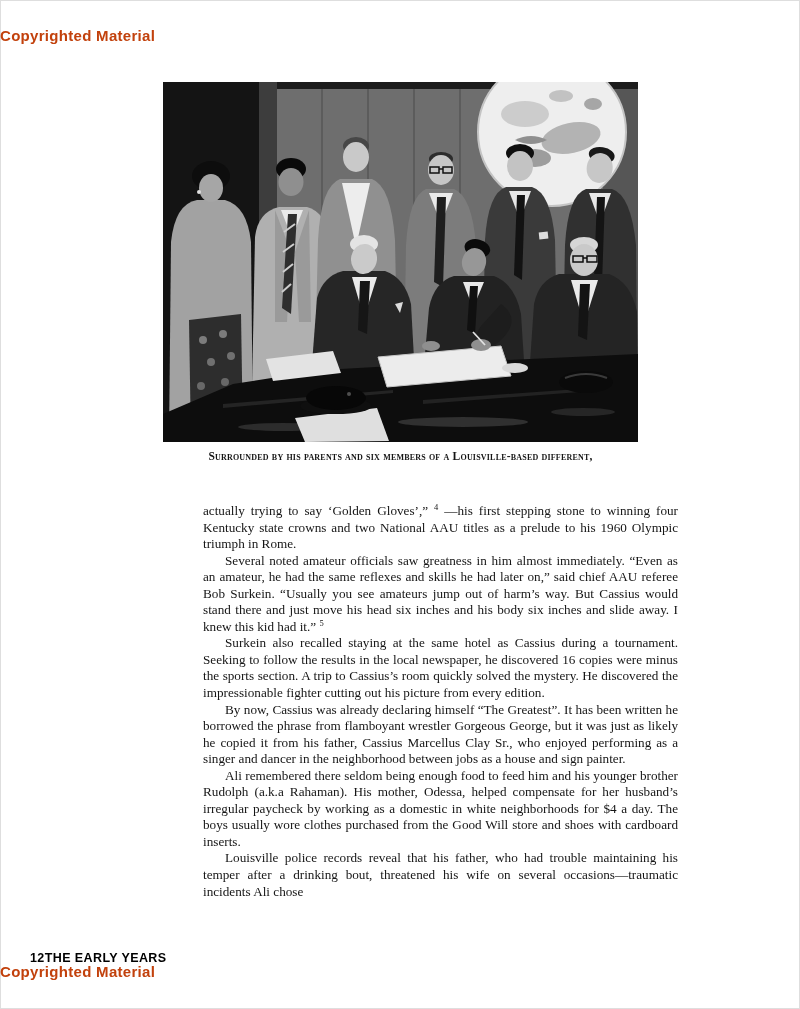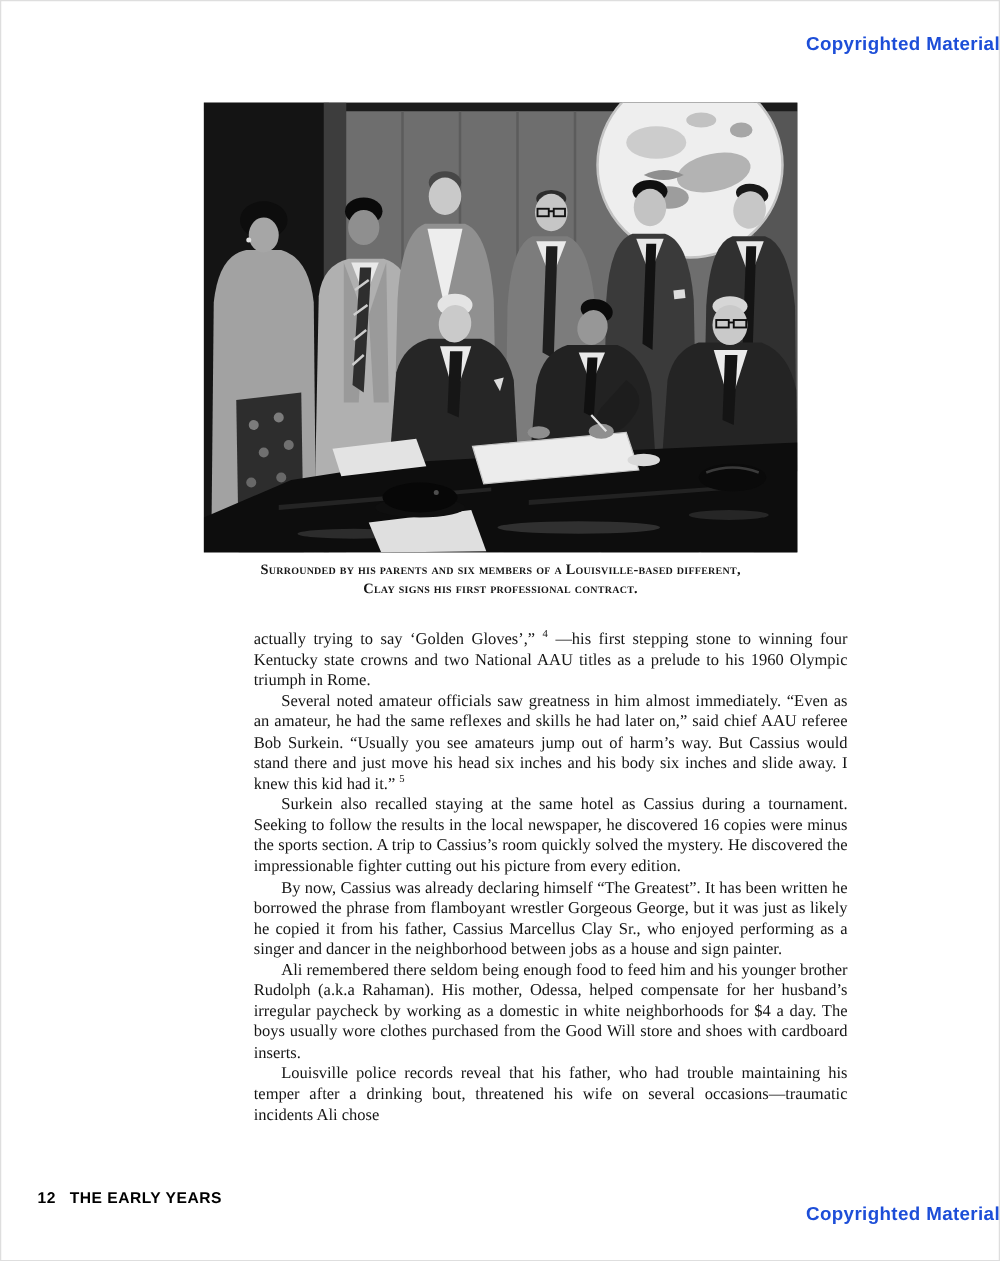--- a/index.html
+++ b/index.html
@@ -15,25 +15,25 @@
   .page-edge {
     position: absolute;
     inset: 0;
     border: 1px solid #dedede;
     pointer-events: none;
   }
   .notice {
     position: absolute;
     left: 0;
     width: 800px;
-    text-align: right;
+    text-align: left;
     font-family: "Liberation Sans", sans-serif;
     font-weight: bold;
     font-size: 15px;
-    color: #1d4ed8;
+    color: #c2410c;
     letter-spacing: 0.3px;
   }
   .notice.top { top: 27px; }
   .notice.bottom { top: 963px; }
 
   .photo-wrap {
     position: absolute;
     left: 163px;
     top: 82px;
     width: 475px;
@@ -81,21 +81,21 @@
     position: absolute;
     left: 30px;
     top: 951px;
     font-family: "Liberation Sans", sans-serif;
     font-weight: bold;
     font-size: 12.5px;
     color: #000;
     letter-spacing: 0.4px;
     display: flex;
   }
-  .footer .page-num { margin-right: 11px; }
+  .footer .page-num { }
 </style>
 </head>
 <body>
 
 <div class="page-edge"></div>
 
 <div class="notice top">Copyrighted Material</div>
 
 <div class="photo-wrap" role="img" aria-label="Black-and-white photograph: Cassius Clay seated at a dark table signing papers, flanked by two seated older men, with six people (including his parents and syndicate members) standing behind them in front of a panelled wall with a large round relief medallion">
   <svg width="475" height="360" viewBox="0 0 475 360" xmlns="http://www.w3.org/2000/svg">
@@ -245,21 +245,20 @@
     <g>
       <ellipse cx="268" cy="264" rx="9" ry="5" fill="#8f8f8f"></ellipse>
       <ellipse cx="318" cy="263" rx="10" ry="6" fill="#8f8f8f"></ellipse>
       <line x1="310" y1="250" x2="322" y2="263" stroke="#e2e2e2" stroke-width="1.8"></line>
     </g>
   </svg>
 </div>
 
 <div class="caption">
   <div>Surrounded by his parents and six members of a Louisville-based different,</div>
-  <div>Clay signs his first professional contract.</div>
 </div>
 
 <div class="body-text">
     <p>actually trying to say ‘Golden Gloves’,” <sup>4</sup> —his first stepping stone to winning four Kentucky state crowns and two National AAU titles as a prelude to his 1960 Olympic triumph in Rome.</p>
     <p class="indent">Several noted amateur officials saw greatness in him almost immediately. “Even as an amateur, he had the same reflexes and skills he had later on,” said chief AAU referee Bob Surkein. “Usually you see amateurs jump out of harm’s way. But Cassius would stand there and just move his head six inches and his body six inches and slide away. I knew this kid had it.” <sup>5</sup></p>
     <p class="indent">Surkein also recalled staying at the same hotel as Cassius during a tournament. Seeking to follow the results in the local newspaper, he discovered 16 copies were minus the sports section. A trip to Cassius’s room quickly solved the mystery. He discovered the impressionable fighter cutting out his picture from every edition.</p>
     <p class="indent">By now, Cassius was already declaring himself “The Greatest”. It has been written he borrowed the phrase from flamboyant wrestler Gorgeous George, but it was just as likely he copied it from his father, Cassius Marcellus Clay Sr., who enjoyed performing as a singer and dancer in the neighborhood between jobs as a house and sign painter.</p>
     <p class="indent">Ali remembered there seldom being enough food to feed him and his younger brother Rudolph (a.k.a Rahaman). His mother, Odessa, helped compensate for her husband’s irregular paycheck by working as a domestic in white neighborhoods for $4 a day. The boys usually wore clothes purchased from the Good Will store and shoes with cardboard inserts.</p>
     <p class="indent">Louisville police records reveal that his father, who had trouble maintaining his temper after a drinking bout, threatened his wife on several occasions—traumatic incidents Ali chose</p>
   </div>

